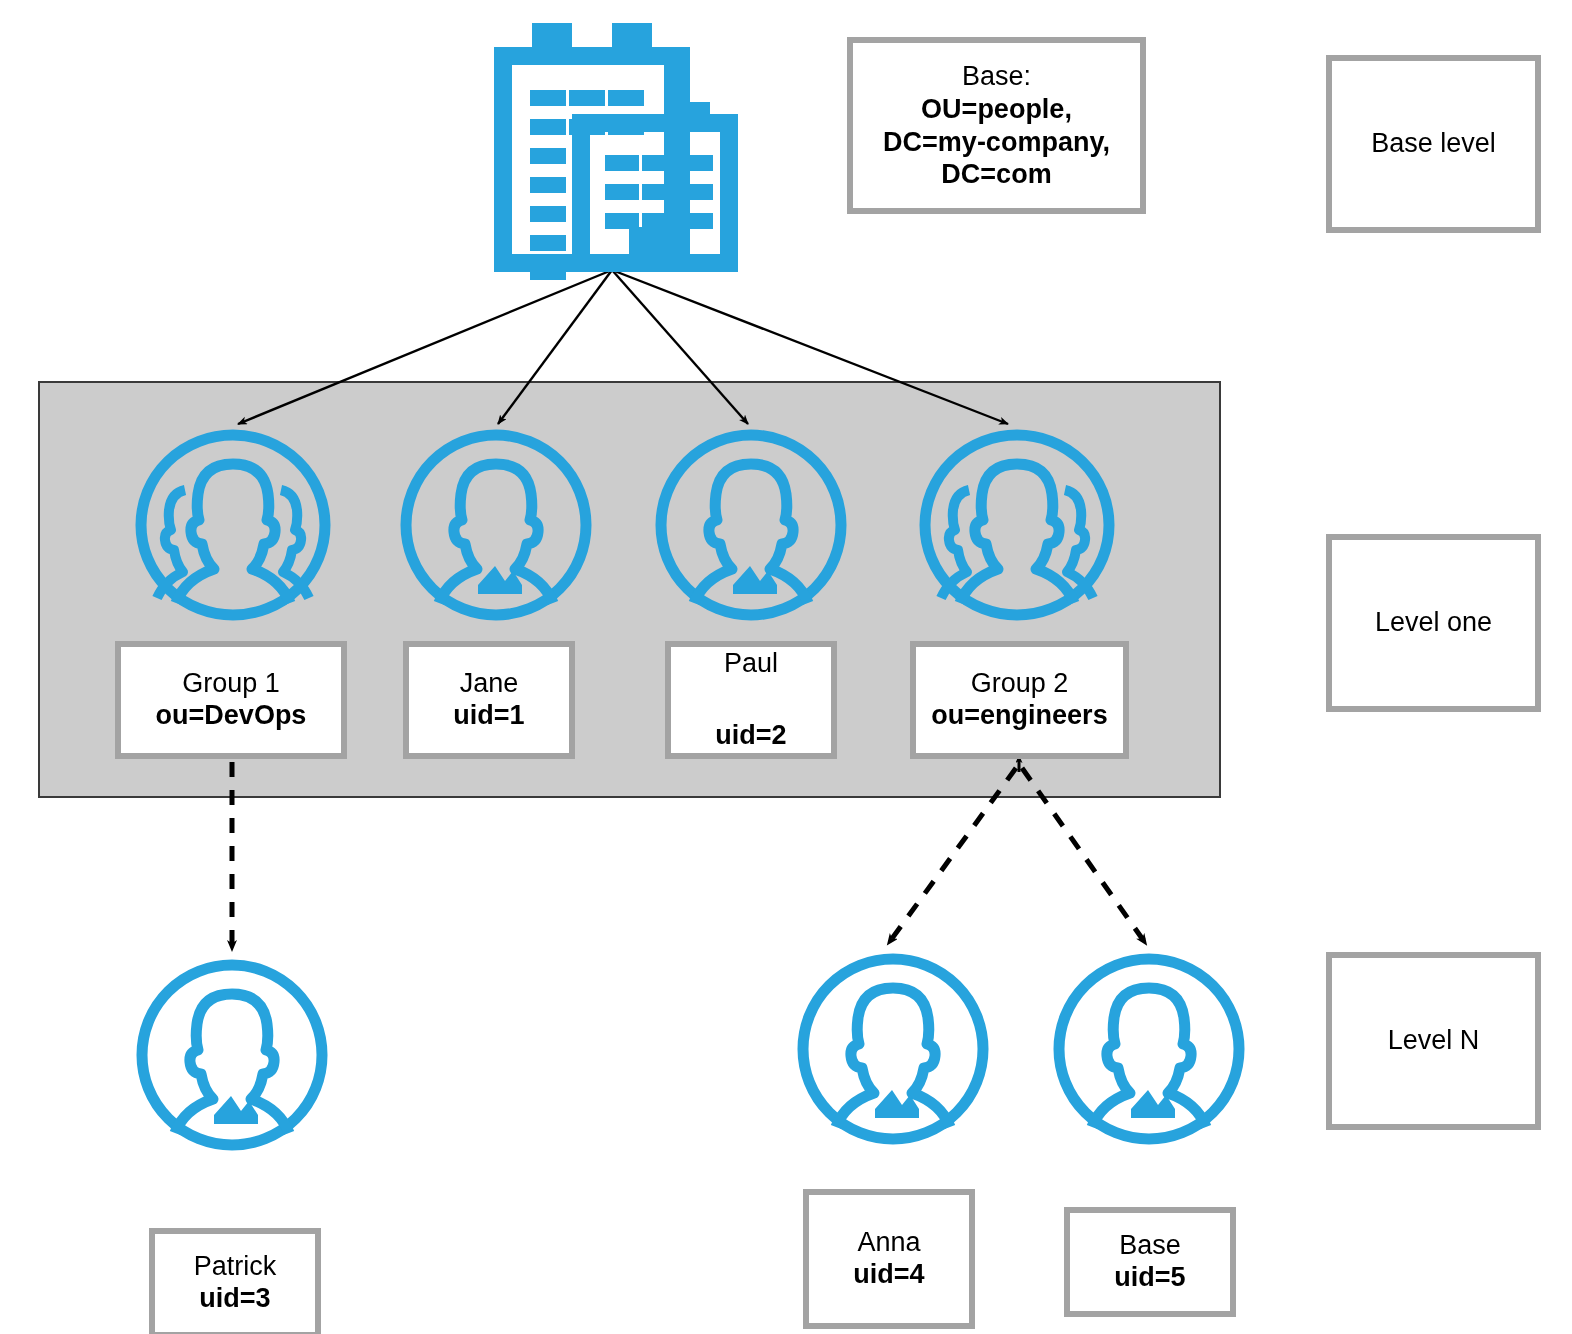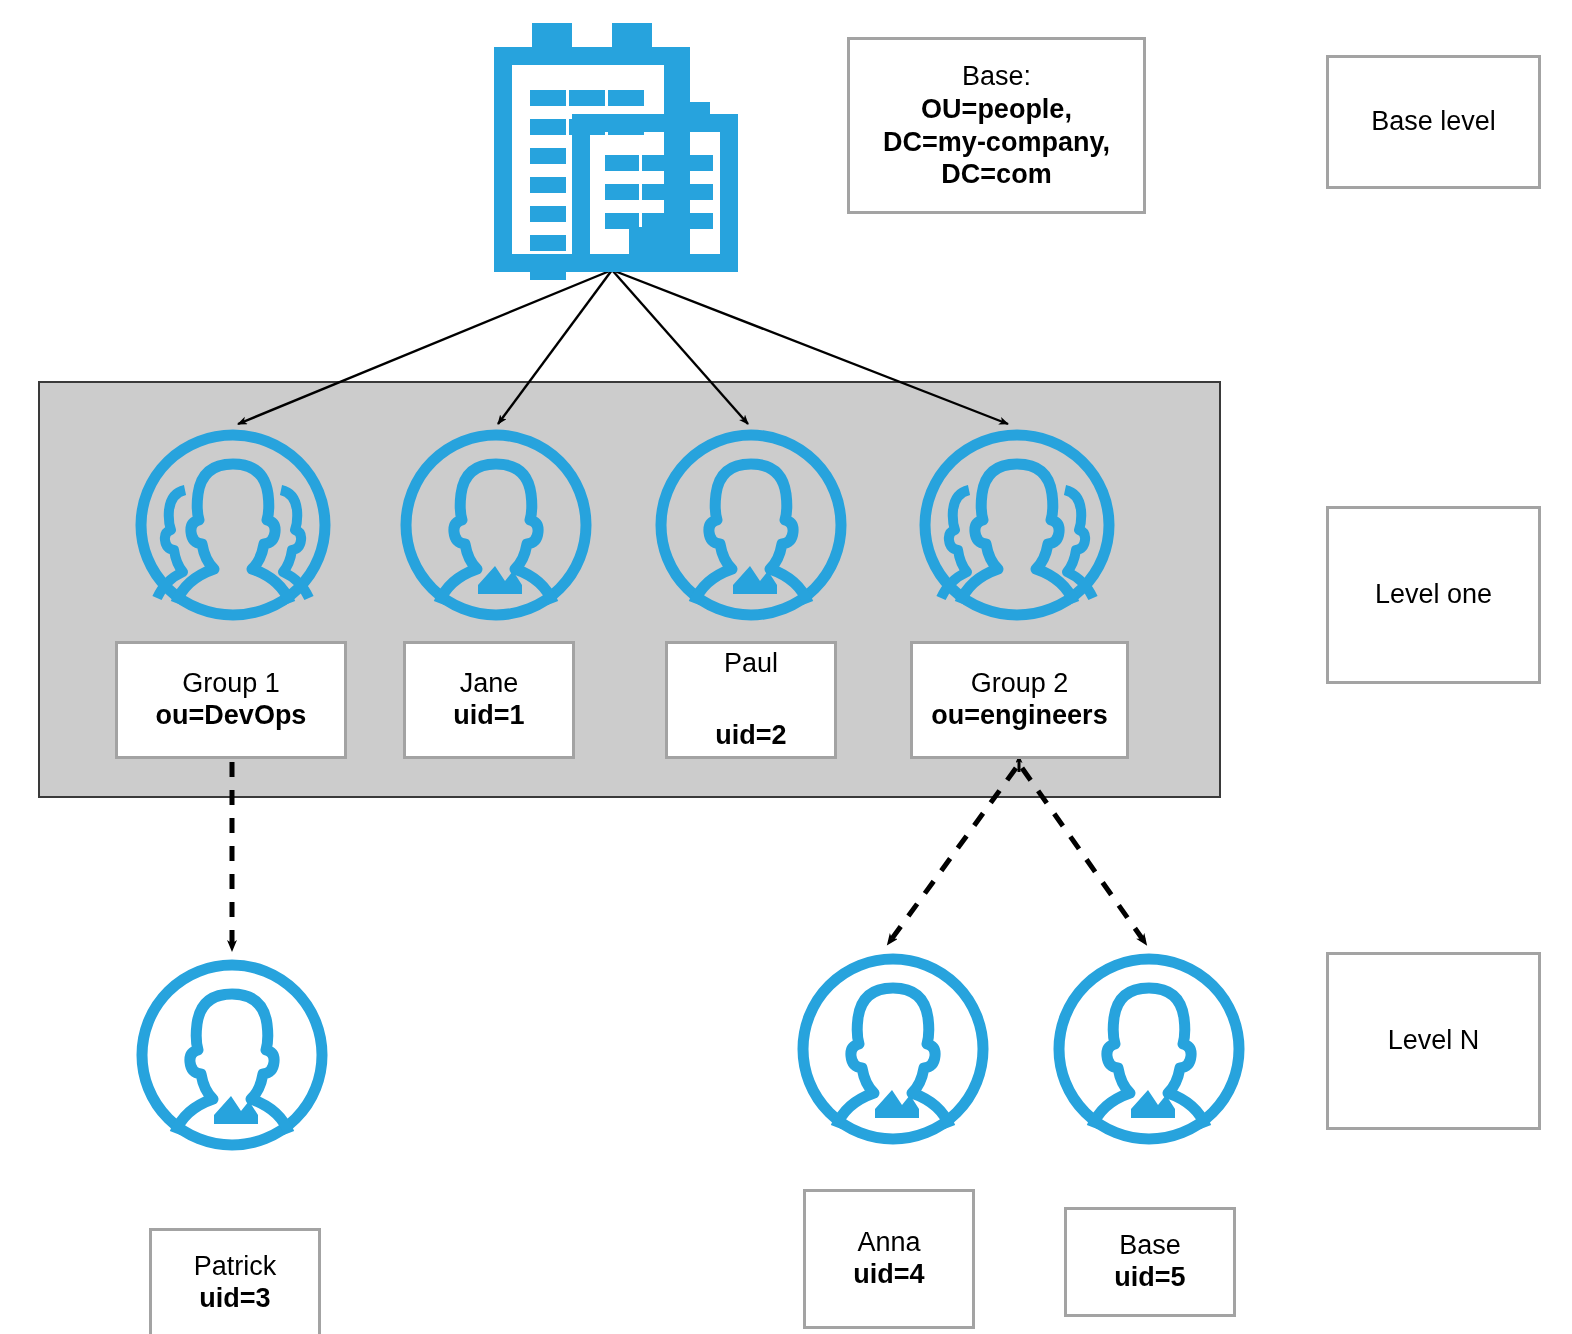--- a/index.html
+++ b/index.html
@@ -27,21 +27,21 @@
     width: 1183px;
     height: 417px;
     background: #cccccc;
     border: 2px solid #3a3a3a;
     box-sizing: border-box;
   }
 
   
   .box {
     background: #ffffff;
-    border: 3px solid #a3a3a3;
+    border: 6px solid #a3a3a3;
     box-sizing: border-box;
     display: flex;
     flex-direction: column;
     align-items: center;
     justify-content: center;
     text-align: center;
     line-height: 1.18;
   }
   .box .l1 { font-weight: 400; }
   .box .l2 { font-weight: 700; }
@@ -161,24 +161,24 @@
     </svg>
   </div>
 
   <div class="abs box base-box" style="left:847px; top:37px; width:299px; height:177px;">
     <div class="t-reg">Base:</div>
     <div class="t-bold">OU=people,</div>
     <div class="t-bold">DC=my-company,</div>
     <div class="t-bold">DC=com</div>
   </div>
 
-  <div class="abs box legend-box" style="left:1326px; top:55px; width:215px; height:134px;">
+  <div class="abs box legend-box" style="left:1326px; top:55px; width:215px; height:178px;">
     <span>Base level</span>
   </div>
-  <div class="abs box legend-box" style="left:1326px; top:506px; width:215px; height:178px;">
+  <div class="abs box legend-box" style="left:1326px; top:534px; width:215px; height:178px;">
     <span>Level one</span>
   </div>
   <div class="abs box legend-box" style="left:1326px; top:952px; width:215px; height:178px;">
     <span>Level N</span>
   </div>
 
   <div class="abs" style="left:133px; top:428px; width:200px; height:194px;">
     <svg class="icon" viewBox="0 0 200 194" width="200" height="194">
       <g fill="none" stroke="#27a3dd" stroke-width="11" stroke-linecap="round" stroke-linejoin="round">
         <ellipse cx="100" cy="97" rx="92" ry="90"></ellipse>

